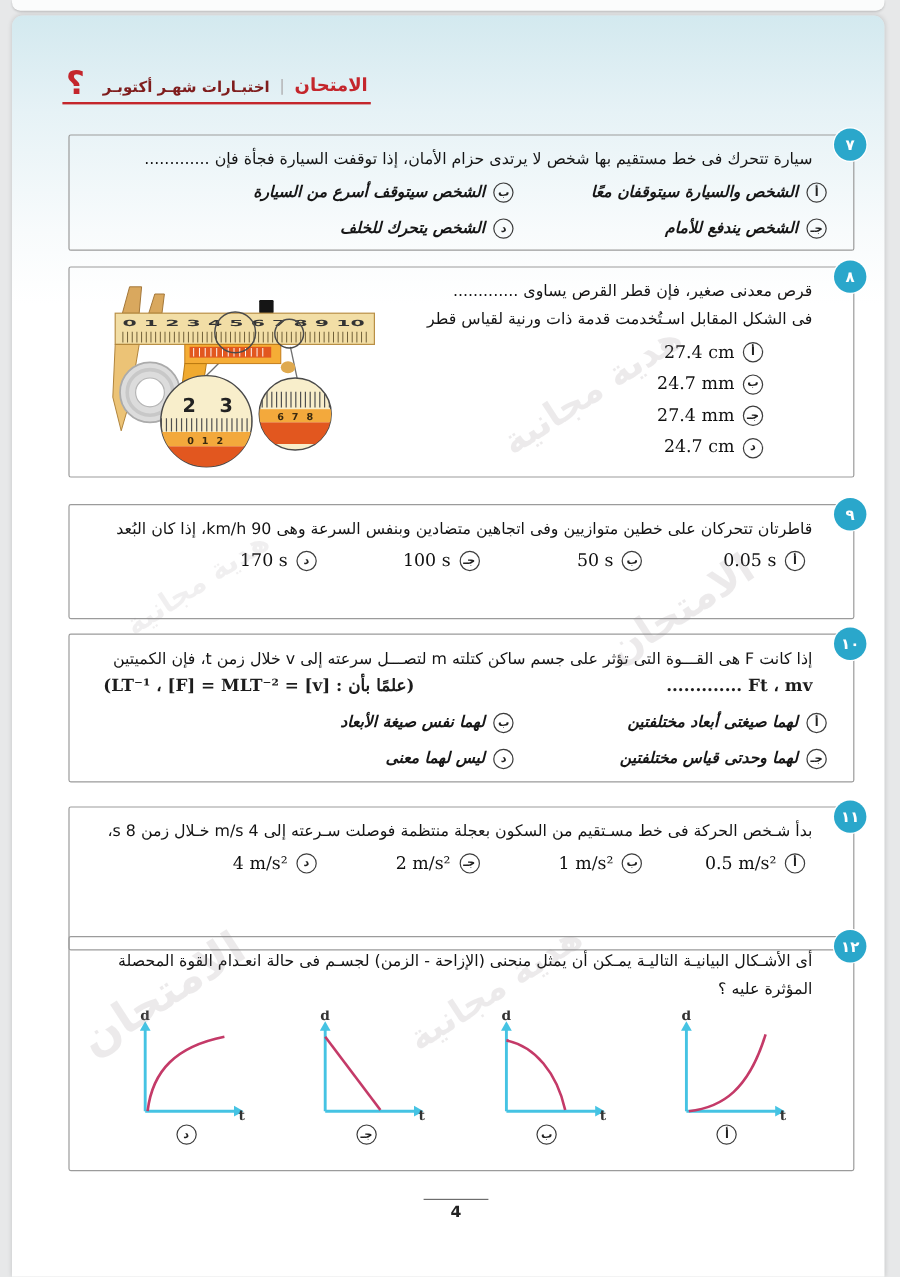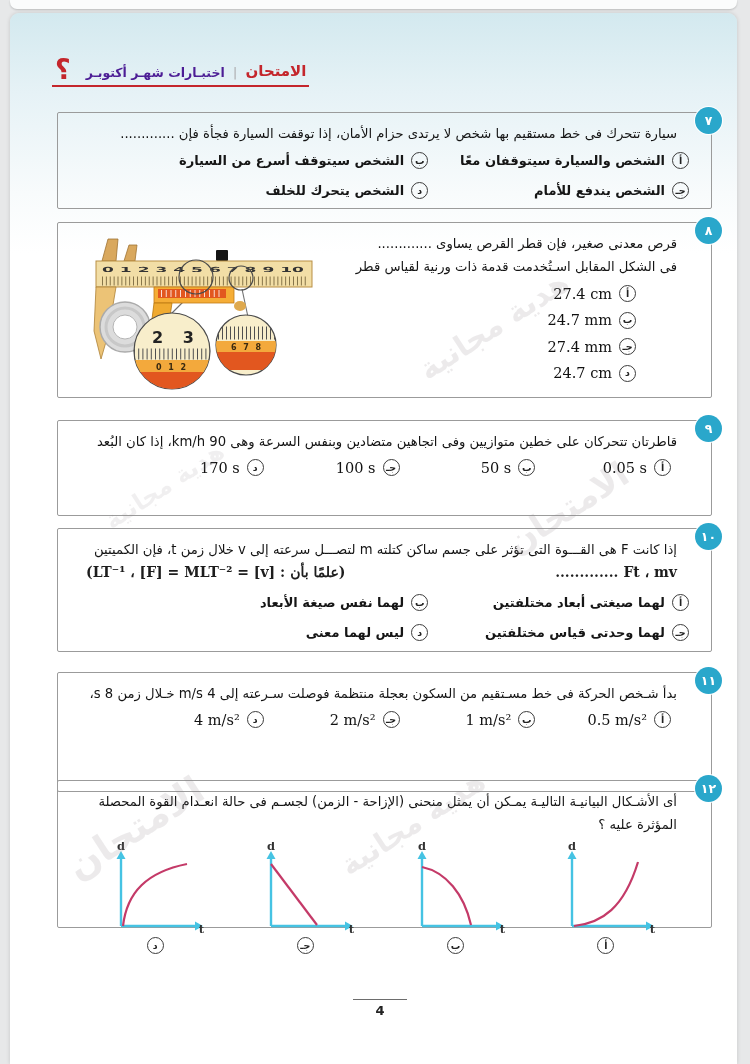--- a/index.html
+++ b/index.html
@@ -14,60 +14,60 @@
     background:#fbfcfc; border-radius:0 0 7px 7px; box-shadow:0 1px 2px rgba(0,0,0,.18); }
   .sheet { position:absolute; top:13px; left:10px; right:13px; bottom:0;
     background:linear-gradient(180deg,#d3e9ef 0px,#e6f2f6 80px,#f8fbfc 180px,#ffffff 240px);
     border-radius:9px 9px 0 0; box-shadow:0 0 4px rgba(0,0,0,.15); }
 
   
   .brandrow { position:absolute; top:60px; left:52px; display:flex; direction:rtl;
     align-items:flex-end; gap:7px; border-bottom:2.5px solid #c4262c; padding:0 3px 5px 3px; z-index:4; }
   .brand { color:#c4262c; font-weight:bold; font-size:15px; }
   .brand-sep { color:#b9bcbe; font-size:13px; font-weight:bold; padding:0 1px; }
-  .brand-sub { color:#4c1d95; font-weight:bold; font-size:12.5px; letter-spacing:.3px; }
+  .brand-sub { color:#7f1d1d; font-weight:bold; font-size:12.5px; letter-spacing:.3px; }
   .qmark { color:#c4262c; font-weight:bold; font-size:27px; line-height:.75; margin-right:8px; }
 
   
   .wm { position:absolute; color:#8d8489; font-weight:bold; white-space:nowrap;
     transform:rotate(-33deg); opacity:.16; z-index:5; pointer-events:none; }
   .wm1 { left:408px; top:308px; font-size:30px; }
   .wm2 { left:498px; top:488px; font-size:34px; }
   .wm3 { left:58px;  top:806px; font-size:38px; }
   .wm4 { left:330px; top:806px; font-size:29px; }
   .wm5 { left:96px;  top:472px; font-size:24px; opacity:.12; }
 
   
   .qbox { position:absolute; left:57px; width:655px; border:1px solid #9b9b9b;
     border-radius:2px; z-index:3; }
   .qb7  { top:112px; height:97px; }
   .qb8  { top:222px; height:176px; }
   .qb9  { top:420px; height:96px; }
   .qb10 { top:528px; height:124px; }
   .qb11 { top:672px; height:120px; }
-  .qb12 { top:780px; height:148px; }
+  .qb12 { top:780px; height:196px; }
 
   .qbadge { position:absolute; top:-6px; right:-11px; width:27px; height:27px;
     border-radius:50%; background:#2aa7cb; color:#fff; font-weight:bold; font-size:12.5px;
     display:flex; align-items:center; justify-content:center; box-shadow:0 0 0 1px #fff; }
 
   .qtext { direction:rtl; text-align:right; padding:9px 34px 0 14px; }
   .qline { font-weight:normal; font-size:13.2px; line-height:23px; white-space:nowrap; color:#141414; }
 
   .dimline { display:flex; direction:rtl; justify-content:space-between;
     padding:0 34px 0 28px; align-items:baseline; }
   .formula { direction:rtl; font-family:"DejaVu Serif", serif; font-weight:bold;
     font-size:14px; line-height:23px; white-space:nowrap; }
 
   
   .opt { display:flex; direction:rtl; align-items:center; gap:7px; }
   .letter-circ { flex:none; width:17px; height:17px; border:1.4px solid #3c3c3c;
     border-radius:50%; display:flex; align-items:center; justify-content:center;
     font-size:9.5px; font-weight:bold; color:#222; overflow:visible; line-height:1; }
-  .opt-ar { font-weight:bold; font-size:13px; white-space:nowrap; color:#161616; }
+  .opt-ar { font-weight:bold; font-size:13px; white-space:nowrap; color:#161616;font-style:italic; }
   .opt-val { font-family:"DejaVu Serif", serif; font-size:14.5px; direction:ltr;
     white-space:nowrap; color:#111; }
 
   .grid2 { display:grid; direction:rtl; grid-template-columns:42% 58%;
     padding:0 22px 0 10px; row-gap:13px; margin-top:7px; }
   .grid4 { display:grid; direction:rtl; grid-template-columns:repeat(4,1fr);
     padding:0 40px 0 70px; margin-top:6px; }
   .grid4 .opt { justify-content:flex-start; }
 
   

